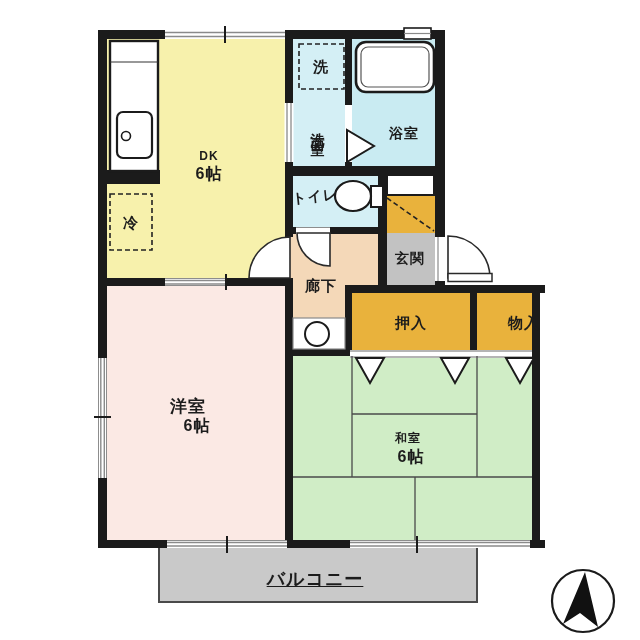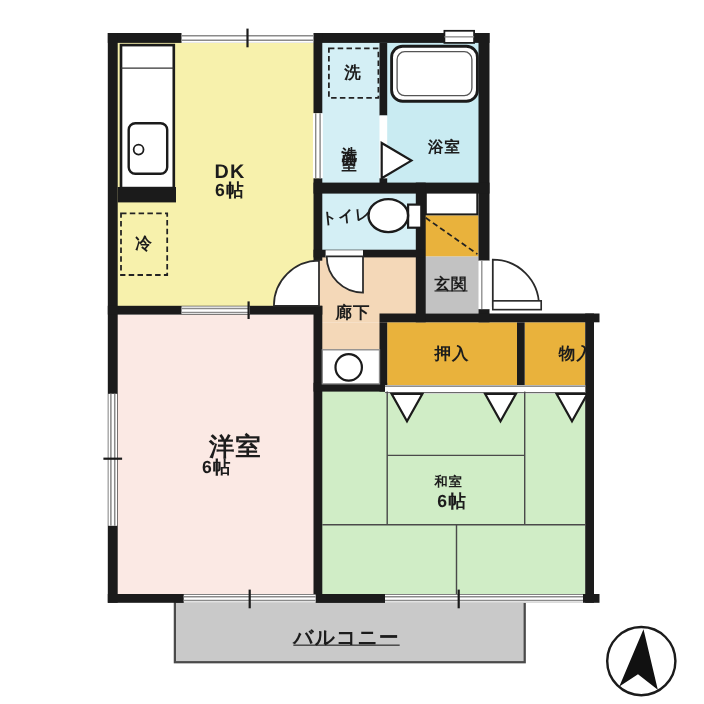--- a/index.html
+++ b/index.html
@@ -182,30 +182,30 @@
       <line x1="293" y1="477" x2="532" y2="477"></line>
       <line x1="415" y1="477" x2="415" y2="540"></line>
     </g>
 
     <g>
       <circle cx="583" cy="601" r="31" fill="#ffffff" stroke="#1b1b1b" stroke-width="2.2"></circle>
       <polygon points="585,572 598,627 580,613 563,624" fill="#111111"></polygon>
     </g>
   </svg>
 
-  <div class="lbl z4" style="left:209px;top:156px;font-size:18px;">DK</div>
+  <div class="lbl z4" style="left:209px;top:156px;font-size:12px;">DK</div>
   <div class="lbl z4" style="left:209px;top:174px;font-size:16px;">6帖</div>
   <div class="lbl z4 vert" style="left:318px;top:128px;font-size:14px;">洗面室</div>
   <div class="lbl z4" style="left:404px;top:133px;font-size:14px;">浴室</div>
   <div class="lbl z4 tilt" style="left:315px;top:196px;font-size:14px;">トイレ</div>
   <div class="lbl z4" style="left:321px;top:285px;font-size:15px;">廊下</div>
-  <div class="lbl z4" style="left:410px;top:258px;font-size:14px;text-decoration:underline;">玄関</div>
+  <div class="lbl z4" style="left:410px;top:258px;font-size:14px;">玄関</div>
   <div class="lbl z4" style="left:411px;top:322px;font-size:15px;">押入</div>
   <div class="lbl z4" style="left:504px;top:322px;font-size:15px;padding-left:40px;">物入</div>
-  <div class="lbl z4" style="left:214px;top:406px;font-size:23px;">洋室</div>
+  <div class="lbl z4" style="left:188px;top:406px;font-size:17px;">洋室</div>
   <div class="lbl z4" style="left:197px;top:426px;font-size:16px;">6帖</div>
   <div class="lbl z4" style="left:408px;top:438px;font-size:12px;">和室</div>
   <div class="lbl z4" style="left:411px;top:457px;font-size:16px;">6帖</div>
   <div class="lbl z4" style="left:315px;top:579px;font-size:18px;text-decoration:underline;">バルコニー</div>
   <div class="lbl z4" style="left:131px;top:222px;font-size:15px;">冷</div>
   <div class="lbl z4" style="left:321px;top:66px;font-size:15px;">洗</div>
 
 </div>
 
 </body></html>

